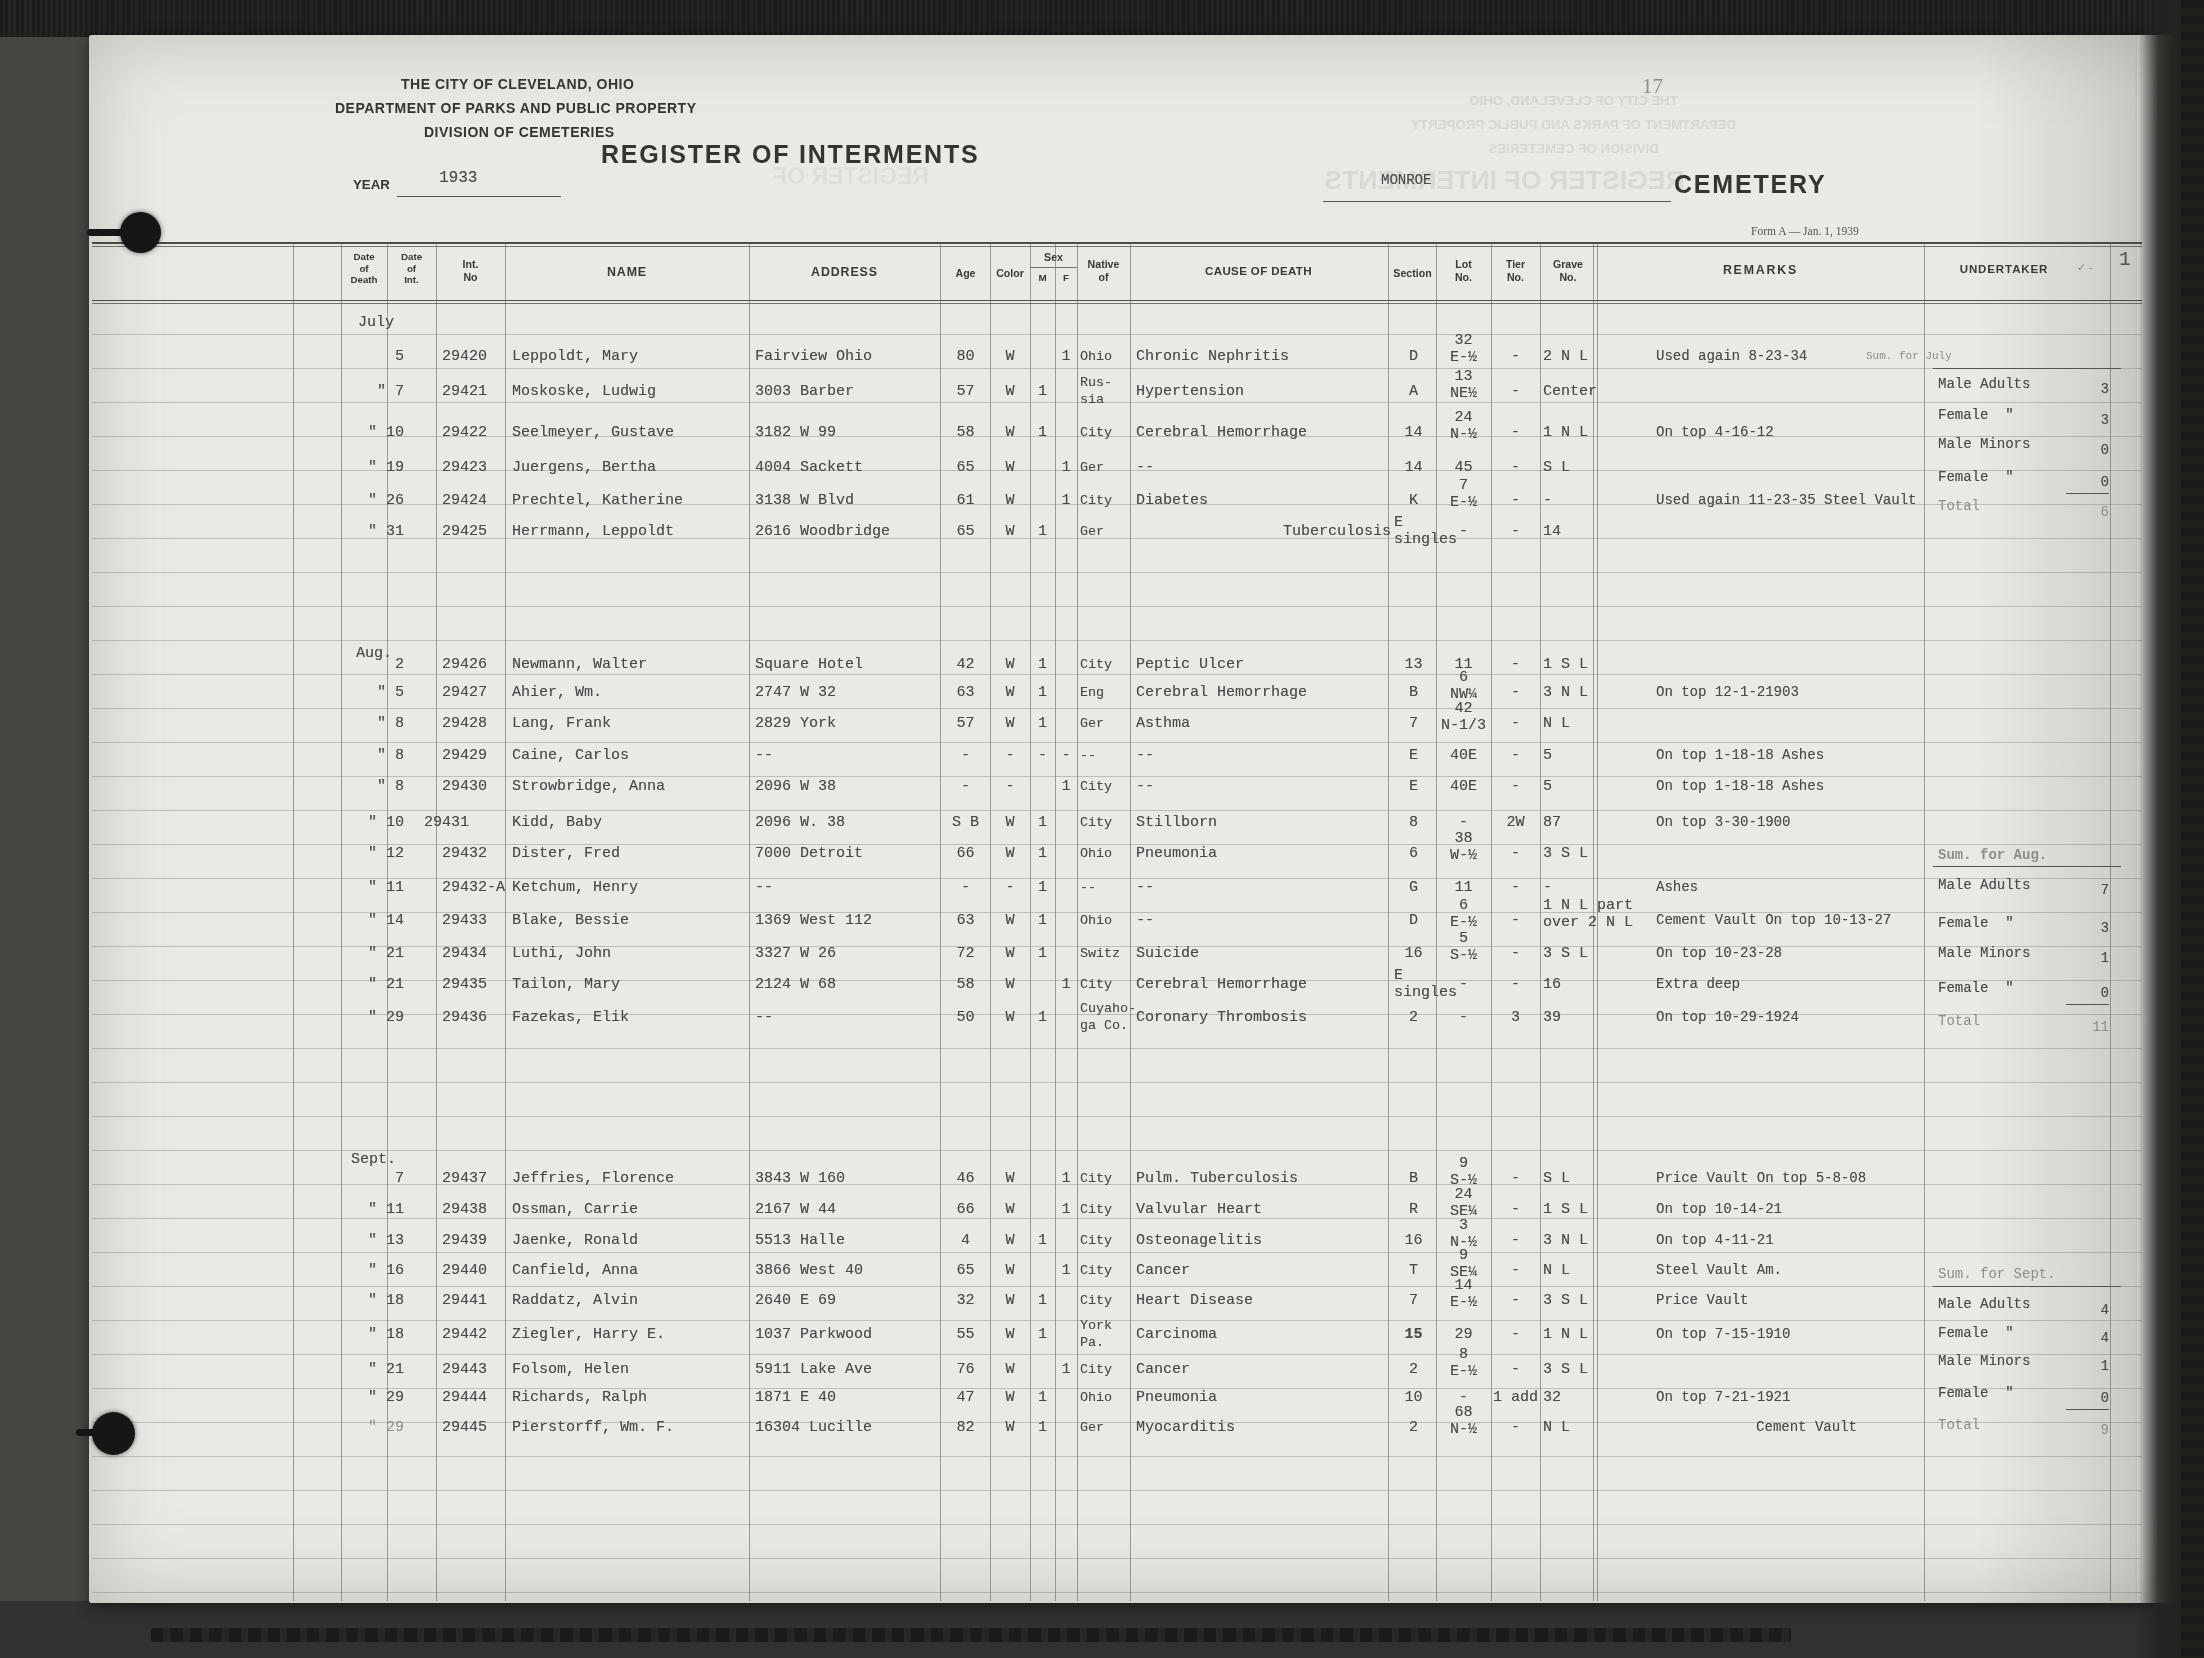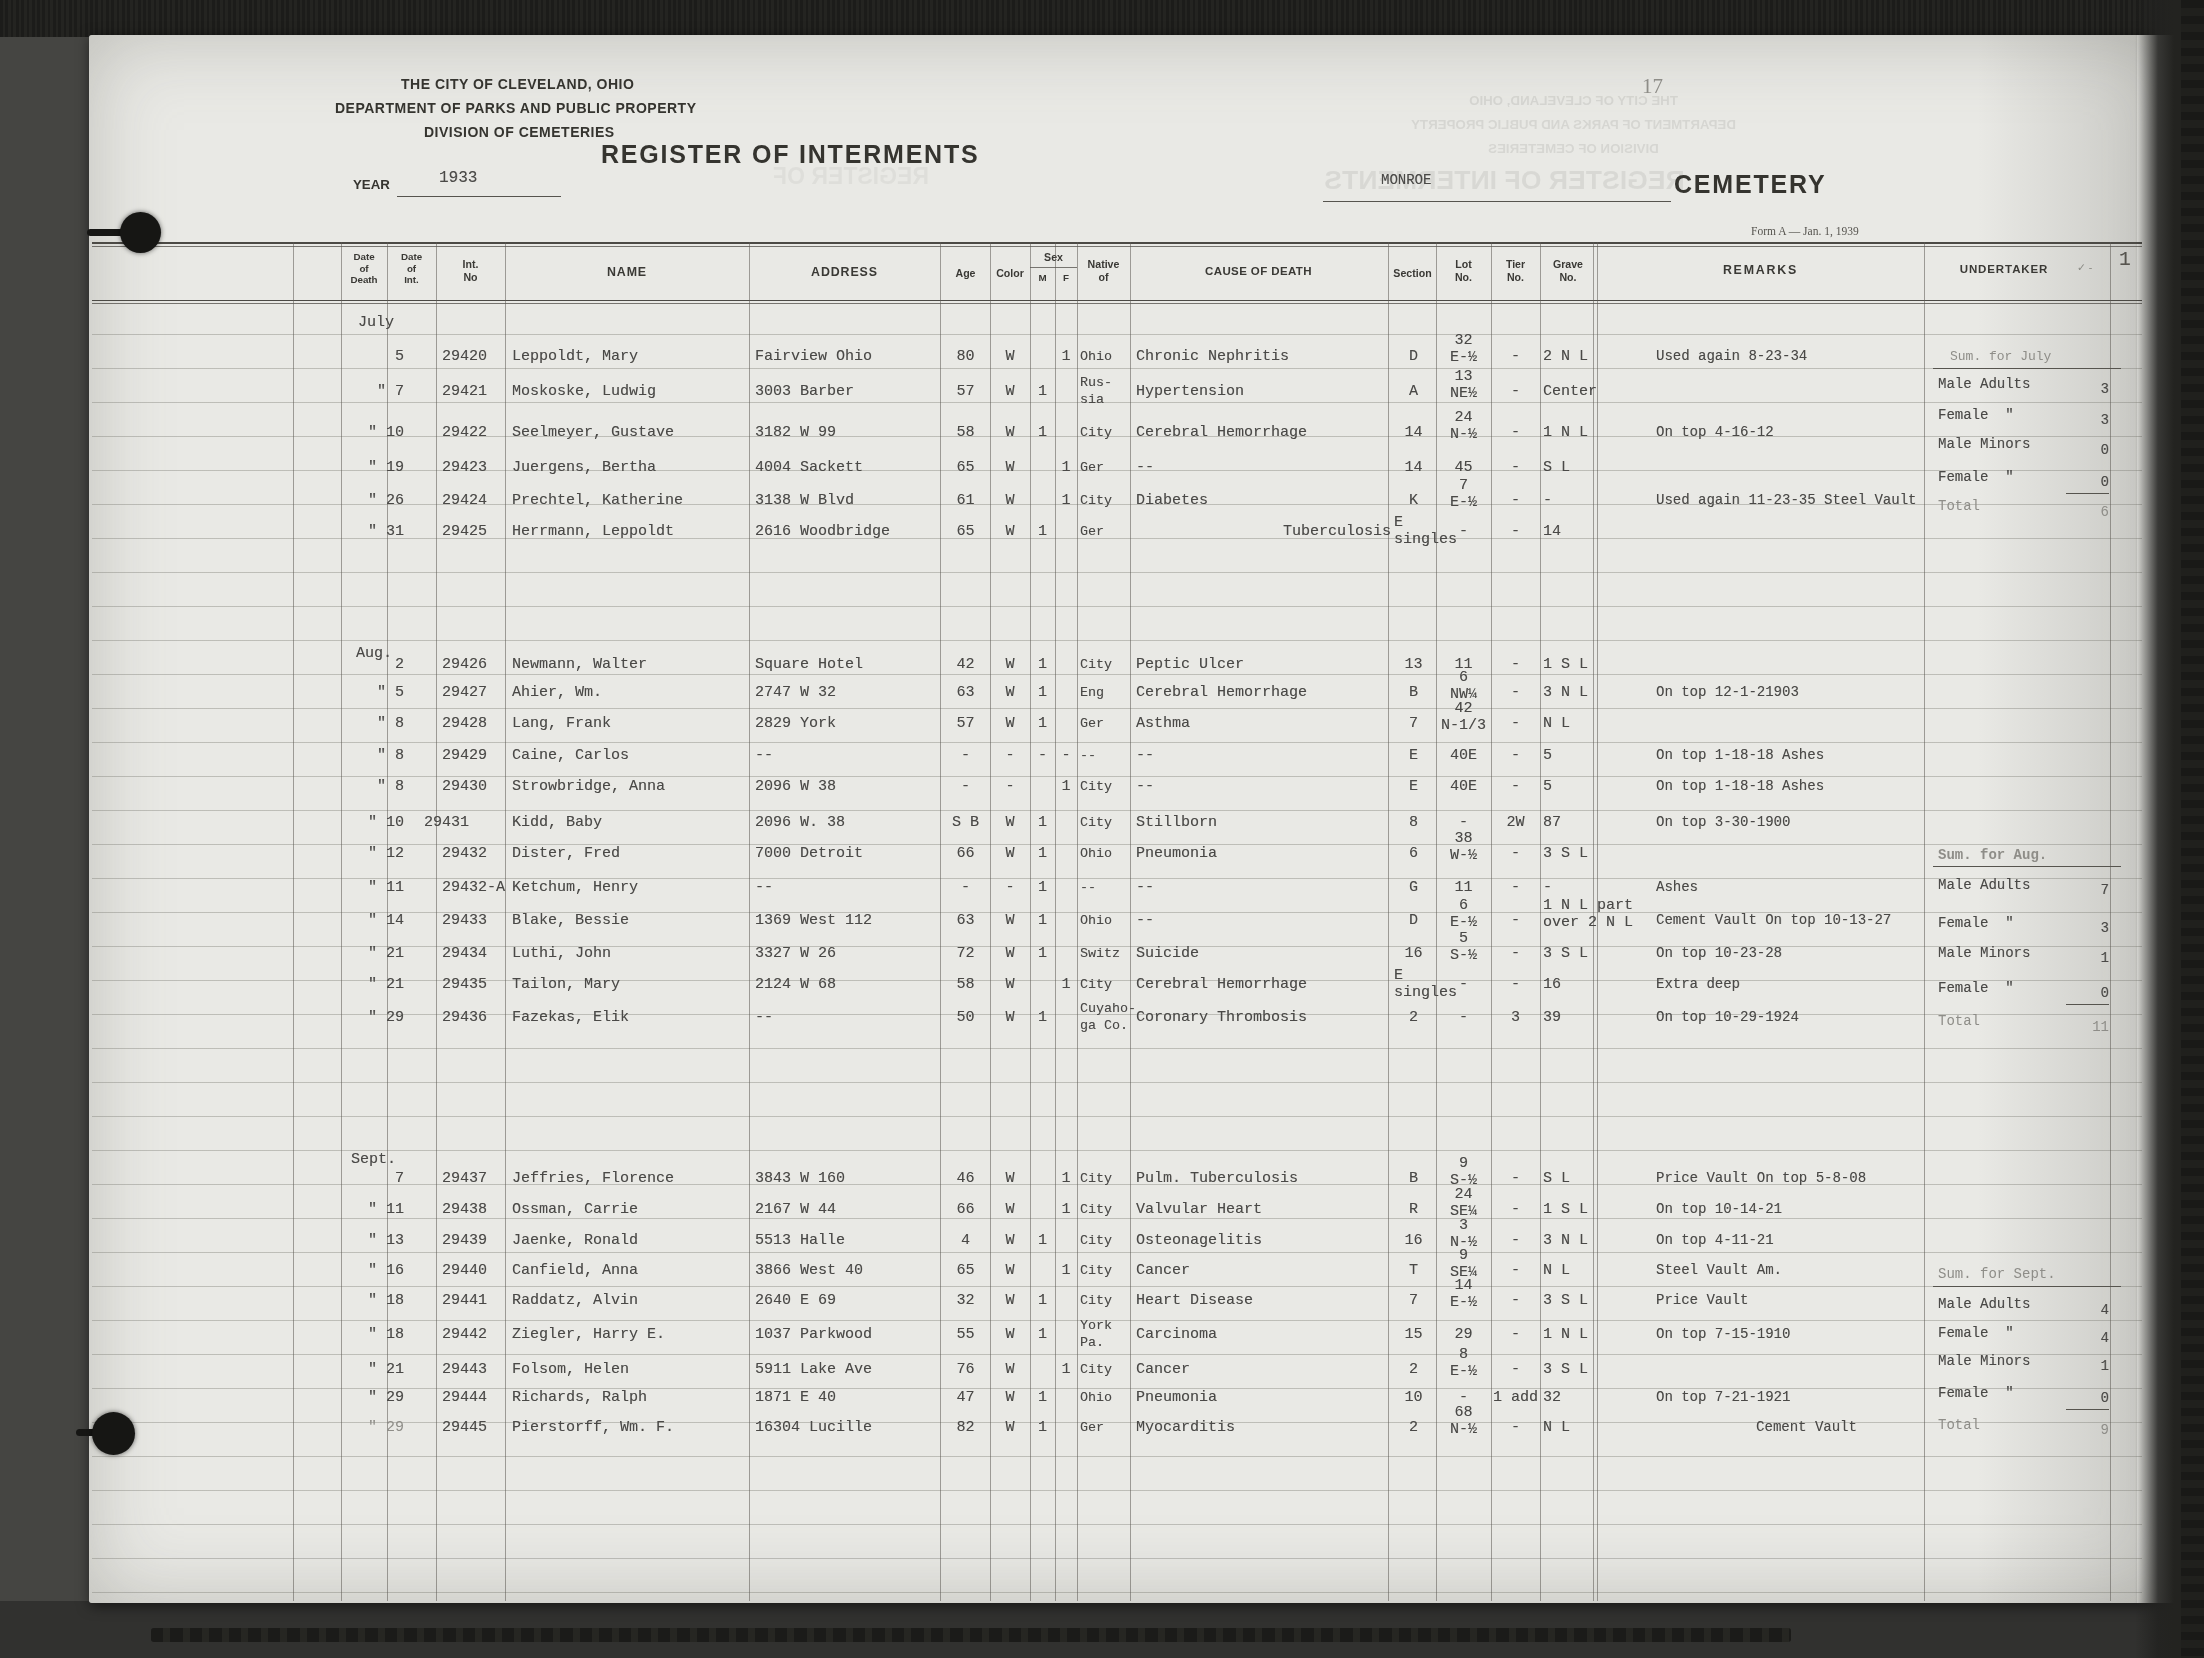--- a/index.html
+++ b/index.html
@@ -478,21 +478,21 @@
       <div class="t" style="left: 353px; width: 51px; text-align: right; top: 1326px; white-space: pre;">" 18</div>
       <div class="t" style="left: 442px; width: 71px; text-align: left; top: 1326px; white-space: pre;">29442</div>
       <div class="t" style="left: 512px; width: 241px; text-align: left; top: 1326px; white-space: pre;">Ziegler, Harry E.</div>
       <div class="t" style="left: 755px; width: 188px; text-align: left; top: 1326px; white-space: pre;">1037 Parkwood</div>
       <div class="t" style="left: 940px; width: 51px; text-align: center; top: 1326px; white-space: pre;">55</div>
       <div class="t" style="left: 990px; width: 40px; text-align: center; top: 1326px; white-space: pre;">W</div>
       <div class="t" style="left: 1030px; width: 25px; text-align: center; top: 1326px; white-space: pre;">1</div>
       <div class="t" style="left: 1080px; width: 53px; text-align: left; top: 1317px; white-space: pre-line; font-size: 13.3px;">York
 Pa.</div>
       <div class="t" style="left: 1136px; width: 255px; text-align: left; top: 1326px; white-space: pre;">Carcinoma</div>
-      <div class="t" style="left: 1389px; width: 49px; text-align: center; top: 1326px; white-space: pre;">15</div>
+      <div class="t" style="left: 1389px; width: 49px; text-align: center; top: 1326px; white-space: pre; font-weight: bold;">15</div>
       <div class="t" style="left: 1436px; width: 55px; text-align: center; top: 1326px; white-space: pre;">29</div>
       <div class="t" style="left: 1491px; width: 49px; text-align: center; top: 1326px; white-space: pre;">-</div>
       <div class="t" style="left: 1543px; width: 124px; text-align: left; top: 1326px; white-space: pre;">1 N L</div>
       <div class="t" style="left: 1656px; width: 301px; text-align: left; top: 1326px; white-space: pre; font-size: 14px;">On top 7-15-1910</div>
       <div class="t" style="left: 353px; width: 51px; text-align: right; top: 1361px; white-space: pre;">" 21</div>
       <div class="t" style="left: 442px; width: 71px; text-align: left; top: 1361px; white-space: pre;">29443</div>
       <div class="t" style="left: 512px; width: 241px; text-align: left; top: 1361px; white-space: pre;">Folsom, Helen</div>
       <div class="t" style="left: 755px; width: 188px; text-align: left; top: 1361px; white-space: pre;">5911 Lake Ave</div>
       <div class="t" style="left: 940px; width: 51px; text-align: center; top: 1361px; white-space: pre;">76</div>
       <div class="t" style="left: 990px; width: 40px; text-align: center; top: 1361px; white-space: pre;">W</div>
@@ -526,21 +526,21 @@
       <div class="t" style="left: 990px; width: 40px; text-align: center; top: 1419px; white-space: pre;">W</div>
       <div class="t" style="left: 1030px; width: 25px; text-align: center; top: 1419px; white-space: pre;">1</div>
       <div class="t" style="left: 1080px; width: 53px; text-align: left; top: 1419px; white-space: pre; font-size: 13.3px;">Ger</div>
       <div class="t" style="left: 1136px; width: 255px; text-align: left; top: 1419px; white-space: pre;">Myocarditis</div>
       <div class="t" style="left: 1389px; width: 49px; text-align: center; top: 1419px; white-space: pre;">2</div>
       <div class="t" style="left: 1436px; width: 55px; text-align: center; top: 1404px; white-space: pre-line;">68
 N-½</div>
       <div class="t" style="left: 1491px; width: 49px; text-align: center; top: 1419px; white-space: pre;">-</div>
       <div class="t" style="left: 1543px; width: 124px; text-align: left; top: 1419px; white-space: pre;">N L</div>
       <div class="t" style="left: 1656px; width: 301px; text-align: center; top: 1419px; white-space: pre; font-size: 14px;">Cement Vault</div>
-      <div class="t light" style="left: 1950px; top: 348px; font-size: 13px;">Sum. for July</div>
+      <div class="t light" style="left: 1866px; top: 348px; font-size: 11px;">Sum. for July</div>
       <div class="underline" style="left: 1933px; top: 368px; width: 188px;"></div>
       <div class="t" style="left: 1938px; top: 376px; font-size: 14px; white-space: pre;">Male Adults</div>
       <div class="t" style="left: 2066px; width: 43px; top: 381px; text-align: right; font-size: 14px;">3</div>
       <div class="t" style="left: 1938px; top: 407px; font-size: 14px; white-space: pre;">Female  "</div>
       <div class="t" style="left: 2066px; width: 43px; top: 412px; text-align: right; font-size: 14px;">3</div>
       <div class="t" style="left: 1938px; top: 436px; font-size: 14px; white-space: pre;">Male Minors</div>
       <div class="t" style="left: 2066px; width: 43px; top: 442px; text-align: right; font-size: 14px;">0</div>
       <div class="t" style="left: 1938px; top: 469px; font-size: 14px; white-space: pre;">Female  "</div>
       <div class="t" style="left: 2066px; width: 43px; top: 474px; text-align: right; font-size: 14px; border-bottom: 1.3px solid rgb(86, 84, 78); padding-bottom: 1.8px;">0</div>
       <div class="t light" style="left: 1938px; top: 498px; font-size: 14px; white-space: pre;">Total</div>

